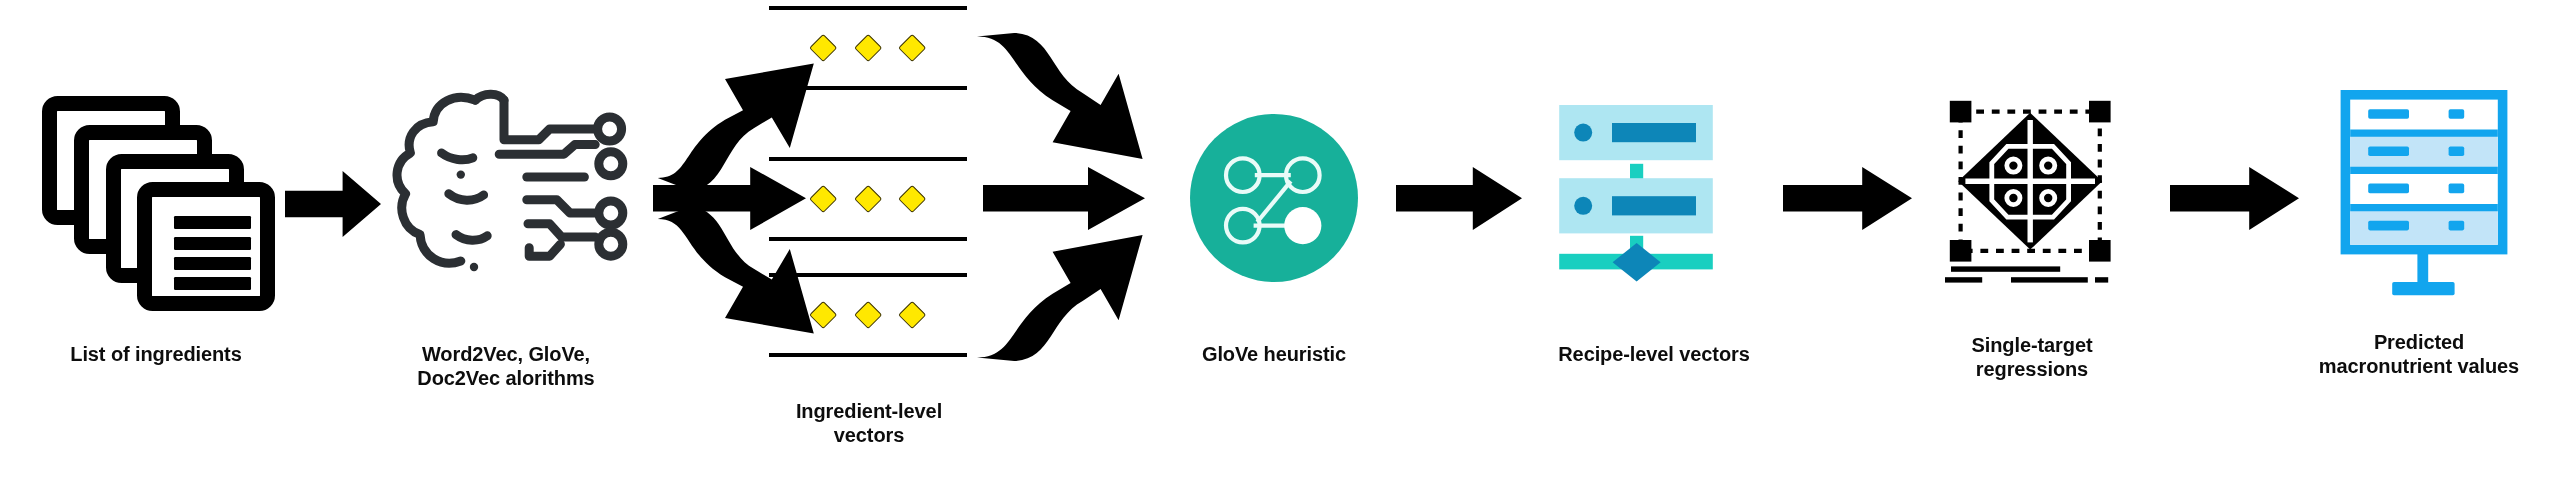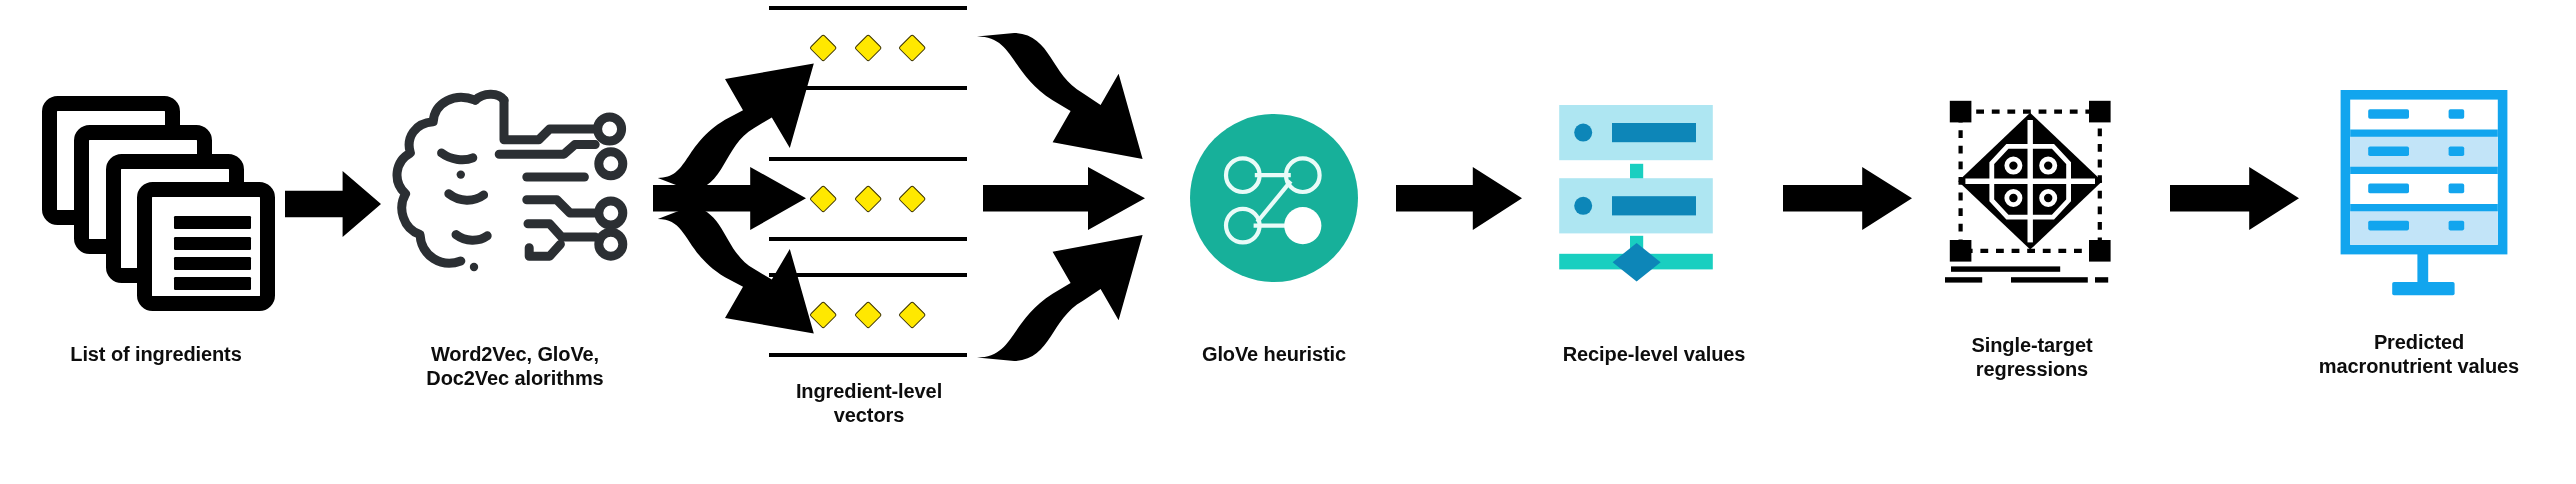--- a/index.html
+++ b/index.html
@@ -96,21 +96,21 @@
     <path d="M238 150 H334"></path>
     <path d="M238 188 H288 L310 210 H352"></path>
     <path d="M240 228 H276 L296 250 H352"></path>
     <path d="M242 268 V282 H276 L294 262"></path>
     <circle cx="376" cy="70" r="20"></circle>
     <circle cx="378" cy="96" r="20" transform="translate(0,32)"></circle>
     <circle cx="378" cy="210" r="20"></circle>
     <circle cx="378" cy="262" r="20"></circle>
   </g>
 </svg>
-<div class="label" style="left:317px;top:343px;width:396px;">Word2Vec, GloVe,
+<div class="label" style="left:308px;top:343px;width:396px;">Word2Vec, GloVe,
 Doc2Vec alorithms</div>
 
 <svg class="arrow-bent" style="left:653px;top:55px;" width="174" height="138" viewBox="0 0 290 230">
   <path d="M8 205 C60 205 50 150 120 108 L150 92 L120 40 L268 14 L228 155 L198 104 L168 122
            C118 150 120 222 62 226 Z" fill="#000000"></path>
 </svg>
 <svg class="arrow-straight" style="left:653px;top:167px;" width="153" height="63" viewBox="0 0 255 105">
   <path d="M0 30 H162 V0 L255 52 L162 105 V74 H0 Z" fill="#000000"></path>
 </svg>
 <svg class="arrow-bent" style="left:653px;top:204px;" width="174" height="138" viewBox="0 0 290 230">
@@ -140,21 +140,21 @@
 
 <div class="vecrow" style="left:769px;top:273px;">
   <div class="vecline top"></div>
   <div class="diamonds">
     <span class="dia"></span>
     <span class="dia"></span>
     <span class="dia"></span>
   </div>
   <div class="vecline bot"></div>
 </div>
-<div class="label" style="left:743px;top:380px;width:252px;">Ingredient-level
+<div class="label" style="left:743px;top:400px;width:252px;">Ingredient-level
 vectors</div>
 
 <svg class="arrow-bent" style="left:977px;top:33px;" width="180" height="150" viewBox="0 0 300 250">
   <path d="M0 6 C62 6 54 66 126 112 L156 130 L126 182 L276 210 L236 68 L206 120 L176 100
            C122 70 124 2 62 0 Z" fill="#000000"></path>
 </svg>
 <svg class="arrow-straight" style="left:983px;top:167px;" width="162" height="63" viewBox="0 0 270 105">
   <path d="M0 30 H175 V0 L270 52 L175 105 V74 H0 Z" fill="#000000"></path>
 </svg>
 <svg class="arrow-bent" style="left:977px;top:211px;" width="180" height="150" viewBox="0 0 300 250">
@@ -185,21 +185,21 @@
   <circle cx="62" cy="56" r="15" fill="#0d86b8"></circle>
   <rect x="110" y="40" width="140" height="32" fill="#0d86b8"></rect>
   <rect x="140" y="108" width="22" height="26" fill="#19cfc0"></rect>
   <rect x="22" y="132" width="256" height="92" fill="#aee6f2"></rect>
   <circle cx="62" cy="178" r="15" fill="#0d86b8"></circle>
   <rect x="110" y="162" width="140" height="32" fill="#0d86b8"></rect>
   <rect x="140" y="228" width="22" height="34" fill="#19cfc0"></rect>
   <rect x="22" y="258" width="256" height="26" fill="#19cfc0"></rect>
   <path d="M151 240 L191 272 L151 304 L111 272 Z" fill="#0d86b8"></path>
 </svg>
-<div class="label" style="left:1468px;top:343px;width:372px;">Recipe-level values</div>
+<div class="label" style="left:1468px;top:343px;width:372px;">Recipe-level vectors</div>
 
 <svg class="arrow-straight" style="left:1783px;top:167px;" width="129" height="63" viewBox="0 0 215 105">
   <path d="M0 30 H132 V0 L215 52 L132 105 V74 H0 Z" fill="#000000"></path>
 </svg>
 
 <svg class="stage" id="regress-icon" viewBox="0 0 290 330">
 
   <rect x="26" y="26" width="232" height="232" fill="none" stroke="#000000" stroke-width="7" stroke-dasharray="13 13"></rect>
 
   <rect x="8" y="8" width="36" height="36" fill="#000000"></rect>

